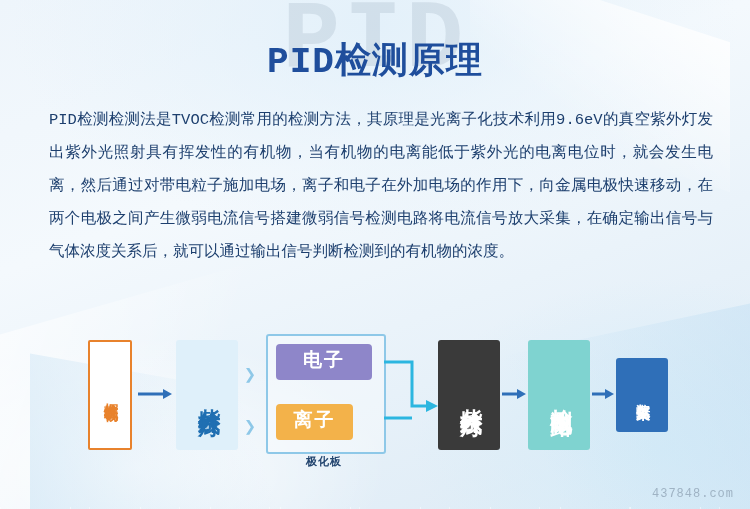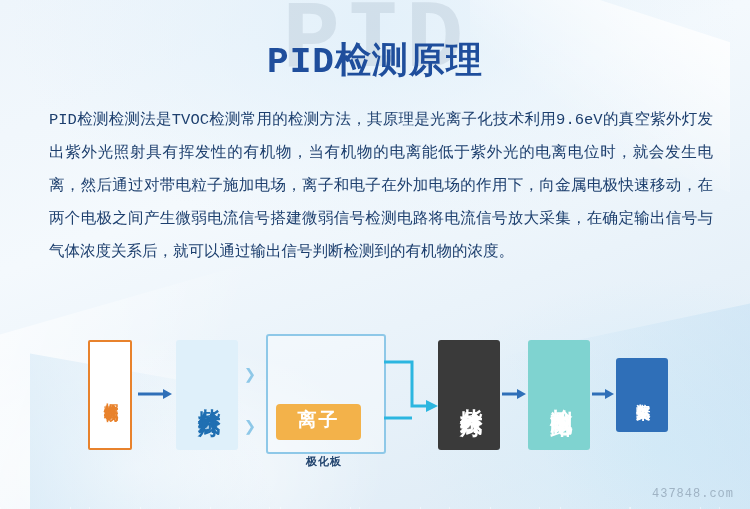--- a/index.html
+++ b/index.html
@@ -141,21 +141,21 @@
     left: 188px; top: 14px;
     width: 96px; height: 36px;
     background: #8e86c9;
     color: #ffffff;
     font-size: 19px;
     border-radius: 4px;
     letter-spacing: 2px;
   }
   .n-ion {
     left: 188px; top: 74px;
-    width: 85px; height: 36px;
+    width: 77px; height: 36px;
     background: #f3b24a;
     color: #ffffff;
     font-size: 19px;
     border-radius: 4px;
     letter-spacing: 2px;
   }
   .plate-box {
     position: absolute;
     left: 178px; top: 4px;
     width: 116px; height: 116px;
@@ -251,20 +251,21 @@
         <polygon points="25,1 34,6 25,11" fill="#2f6fb8"></polygon>
       </svg>
     </div>
 
     <div class="node n-uv1">紫外线灯</div>
 
     <div class="chev" style="left:156px; top:32px;">❯</div>
     <div class="chev" style="left:156px; top:84px;">❯</div>
 
     <div class="plate-box"></div>
+    <div class="node n-electron">电子</div>
     <div class="node n-ion">离子</div>
     <div class="plate-label">极化板</div>
 
     <div class="arrow" style="left:296px; top:18px; width:54px; height:100px;">
       <svg width="54" height="100" viewBox="0 0 54 100">
         <path d="M0,14 H28 V58 H42" stroke="#2cb6e0" stroke-width="3" fill="none"></path>
         <path d="M0,70 H28" stroke="#2cb6e0" stroke-width="3" fill="none"></path>
         <polygon points="42,52 54,58 42,64" fill="#2cb6e0"></polygon>
       </svg>
     </div>

